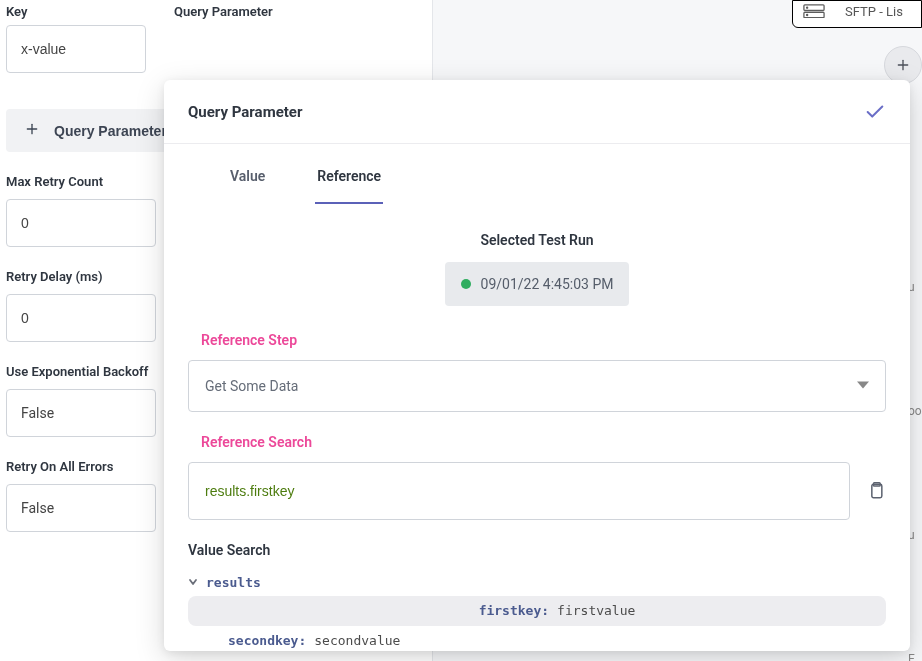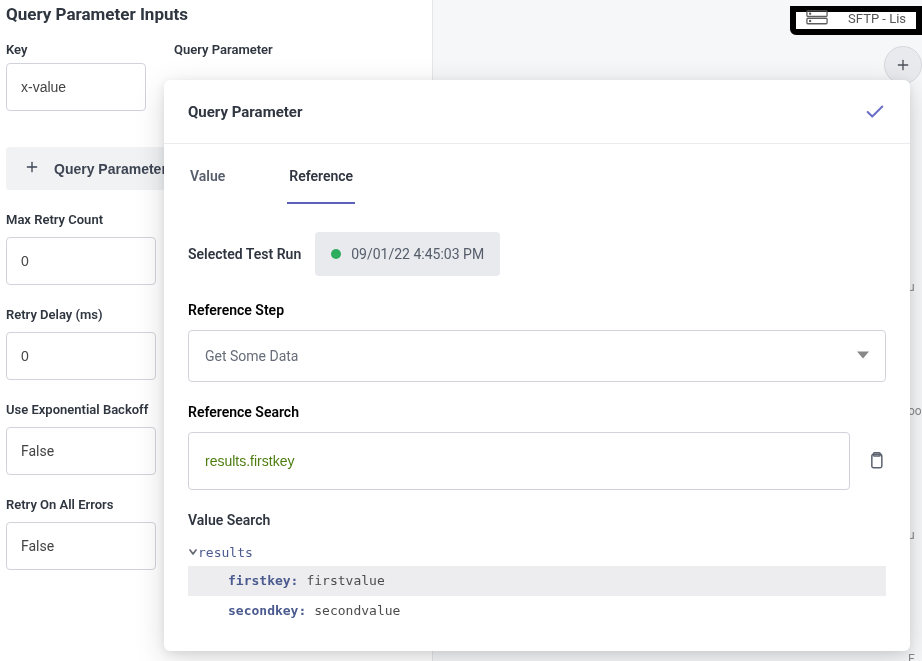--- a/index.html
+++ b/index.html
@@ -110,23 +110,23 @@
       position: absolute;
       left: 433px;
       top: 0;
       right: 0;
       bottom: 0;
       background: #f6f7f9;
     }
     .top-card {
       position: absolute;
       right: 0;
-      top: 6px;
+      top: 0;
       background: #fff;
-      border: 6px solid #000000;
+      border: 1px solid #000000;
       border-radius: 0 0 0 6px;
       padding: 6px 10px 11px 10px;
       display: flex;
       align-items: center;
       gap: 20px;
       font-size: 13px;
       color: #555;
       height: 28px;
       min-width: 130px;
     }
@@ -186,40 +186,42 @@
     .confirm-icon svg {
       stroke: #6b6fc7;
       width: 22px;
       height: 22px;
     }
     .modal-body {
       padding: 14px 24px 20px 24px;
     }
     .tabs {
       display: flex;
-      gap: 60px;
+      gap: 48px;
       margin-bottom: 28px;
+      margin-left: 40px;
     }
     .tab {
       font-size: 14px;
       font-weight: 600;
       color: #585f6d;
       padding: 10px 2px 18px 2px;
       border-bottom: 2px solid transparent;
       cursor: pointer;
     }
     .tab.active {
       border-bottom: 2px solid #5b61b8;
       color: #2f3640;
     }
     .sel-run-row {
       display: flex;
       align-items: center;
       gap: 14px;
       margin-bottom: 26px;
+      flex-direction: column;
     }
     .sel-run-label {
       font-size: 14px;
       font-weight: 600;
       color: #2f3640;
     }
     .run-chip {
       display: inline-flex;
       align-items: center;
       gap: 10px;
@@ -235,23 +237,24 @@
       height: 10px;
       border-radius: 50%;
       background: #2fad5f;
     }
     .modal-field {
       margin-bottom: 22px;
     }
     .modal-field-label {
       font-size: 14px;
       font-weight: 600;
-      color: #000000;
+      color: #ec4899;
       margin-bottom: 12px;
       display: block;
+      margin-left: 13px;
     }
     .modal-select {
       width: 100%;
       height: 52px;
       border: 1px solid #d0d4da;
       border-radius: 4px;
       padding: 0 16px;
       display: flex;
       align-items: center;
       justify-content: space-between;
@@ -297,38 +300,39 @@
       margin-bottom: 12px;
     }
     .tree {
       font-family: ui-monospace, SFMono-Regular, Menlo, Consolas, monospace;
       font-size: 13px;
       line-height: 26px;
     }
     .tree-root {
       display: flex;
       align-items: flex-start;
-      gap: 0;
+      gap: 8px;
       color: #4b5b8f;
-      font-weight: 400;
+      font-weight: 700;
       cursor: pointer;
     }
     .tree-root .chev svg {
       width: 10px;
       height: 10px;
       stroke: #6b6f7a;
     }
     .tree-row {
       padding: 2px 0 2px 40px;
       display: flex;
       gap: 8px;
     }
     .tree-row.highlight {
       background: #ededf0;
-      border-radius: 0;
+      border-radius: 8px;
+      justify-content: center;
     }
     .tree-key {
       color: #4b5b8f;
       font-weight: 700;
     }
     .tree-val {
       color: #4c4c4c;
     }
     .right-peek {
       position: absolute;
@@ -369,21 +373,20 @@
 </div>
 
 <div class="right-peek">
   <span>u</span>
   <span>oo</span>
   <span>u</span>
   <span>E</span>
 </div>
 
 <div class="left-panel">
-  <div class="section-title">Query Parameter Inputs</div>
 
   <div class="field-row">
     <div class="field-group">
       <label class="field-label">Key</label>
       <input class="text-input" type="text" value="x-value" style="">
     </div>
     <div class="field-group">
       <label class="field-label">Query Parameter</label>
     </div>
   </div>

